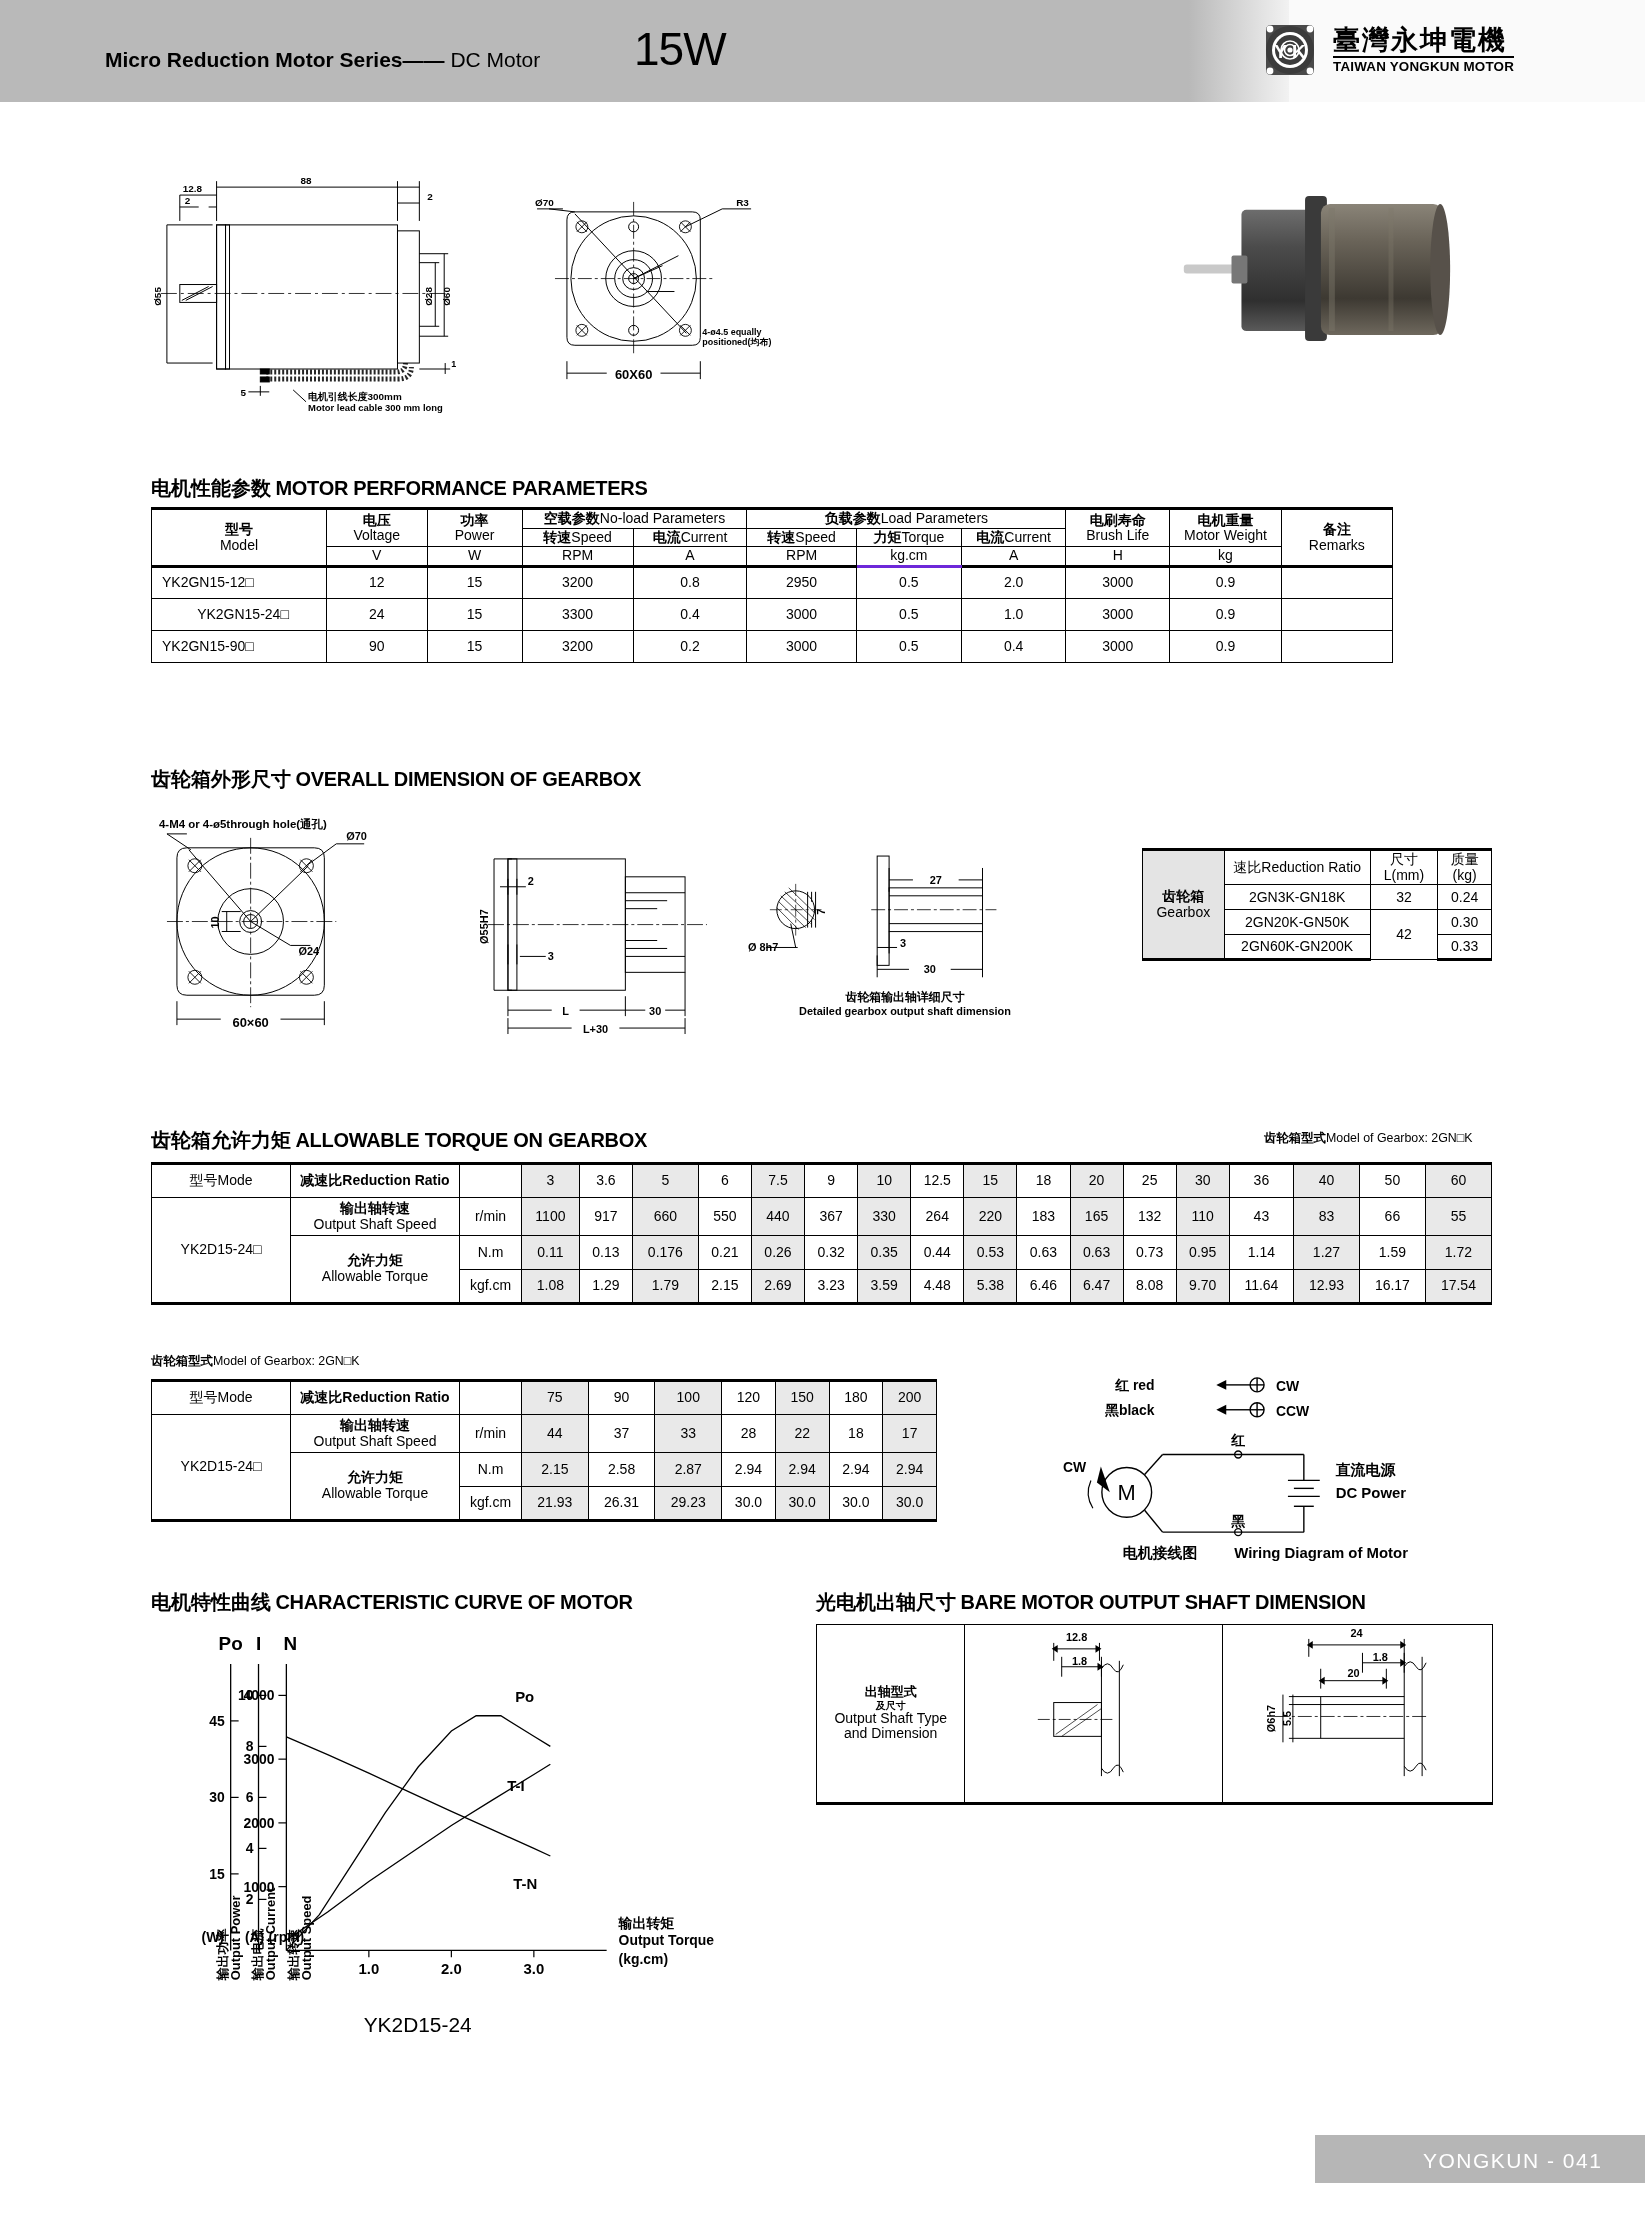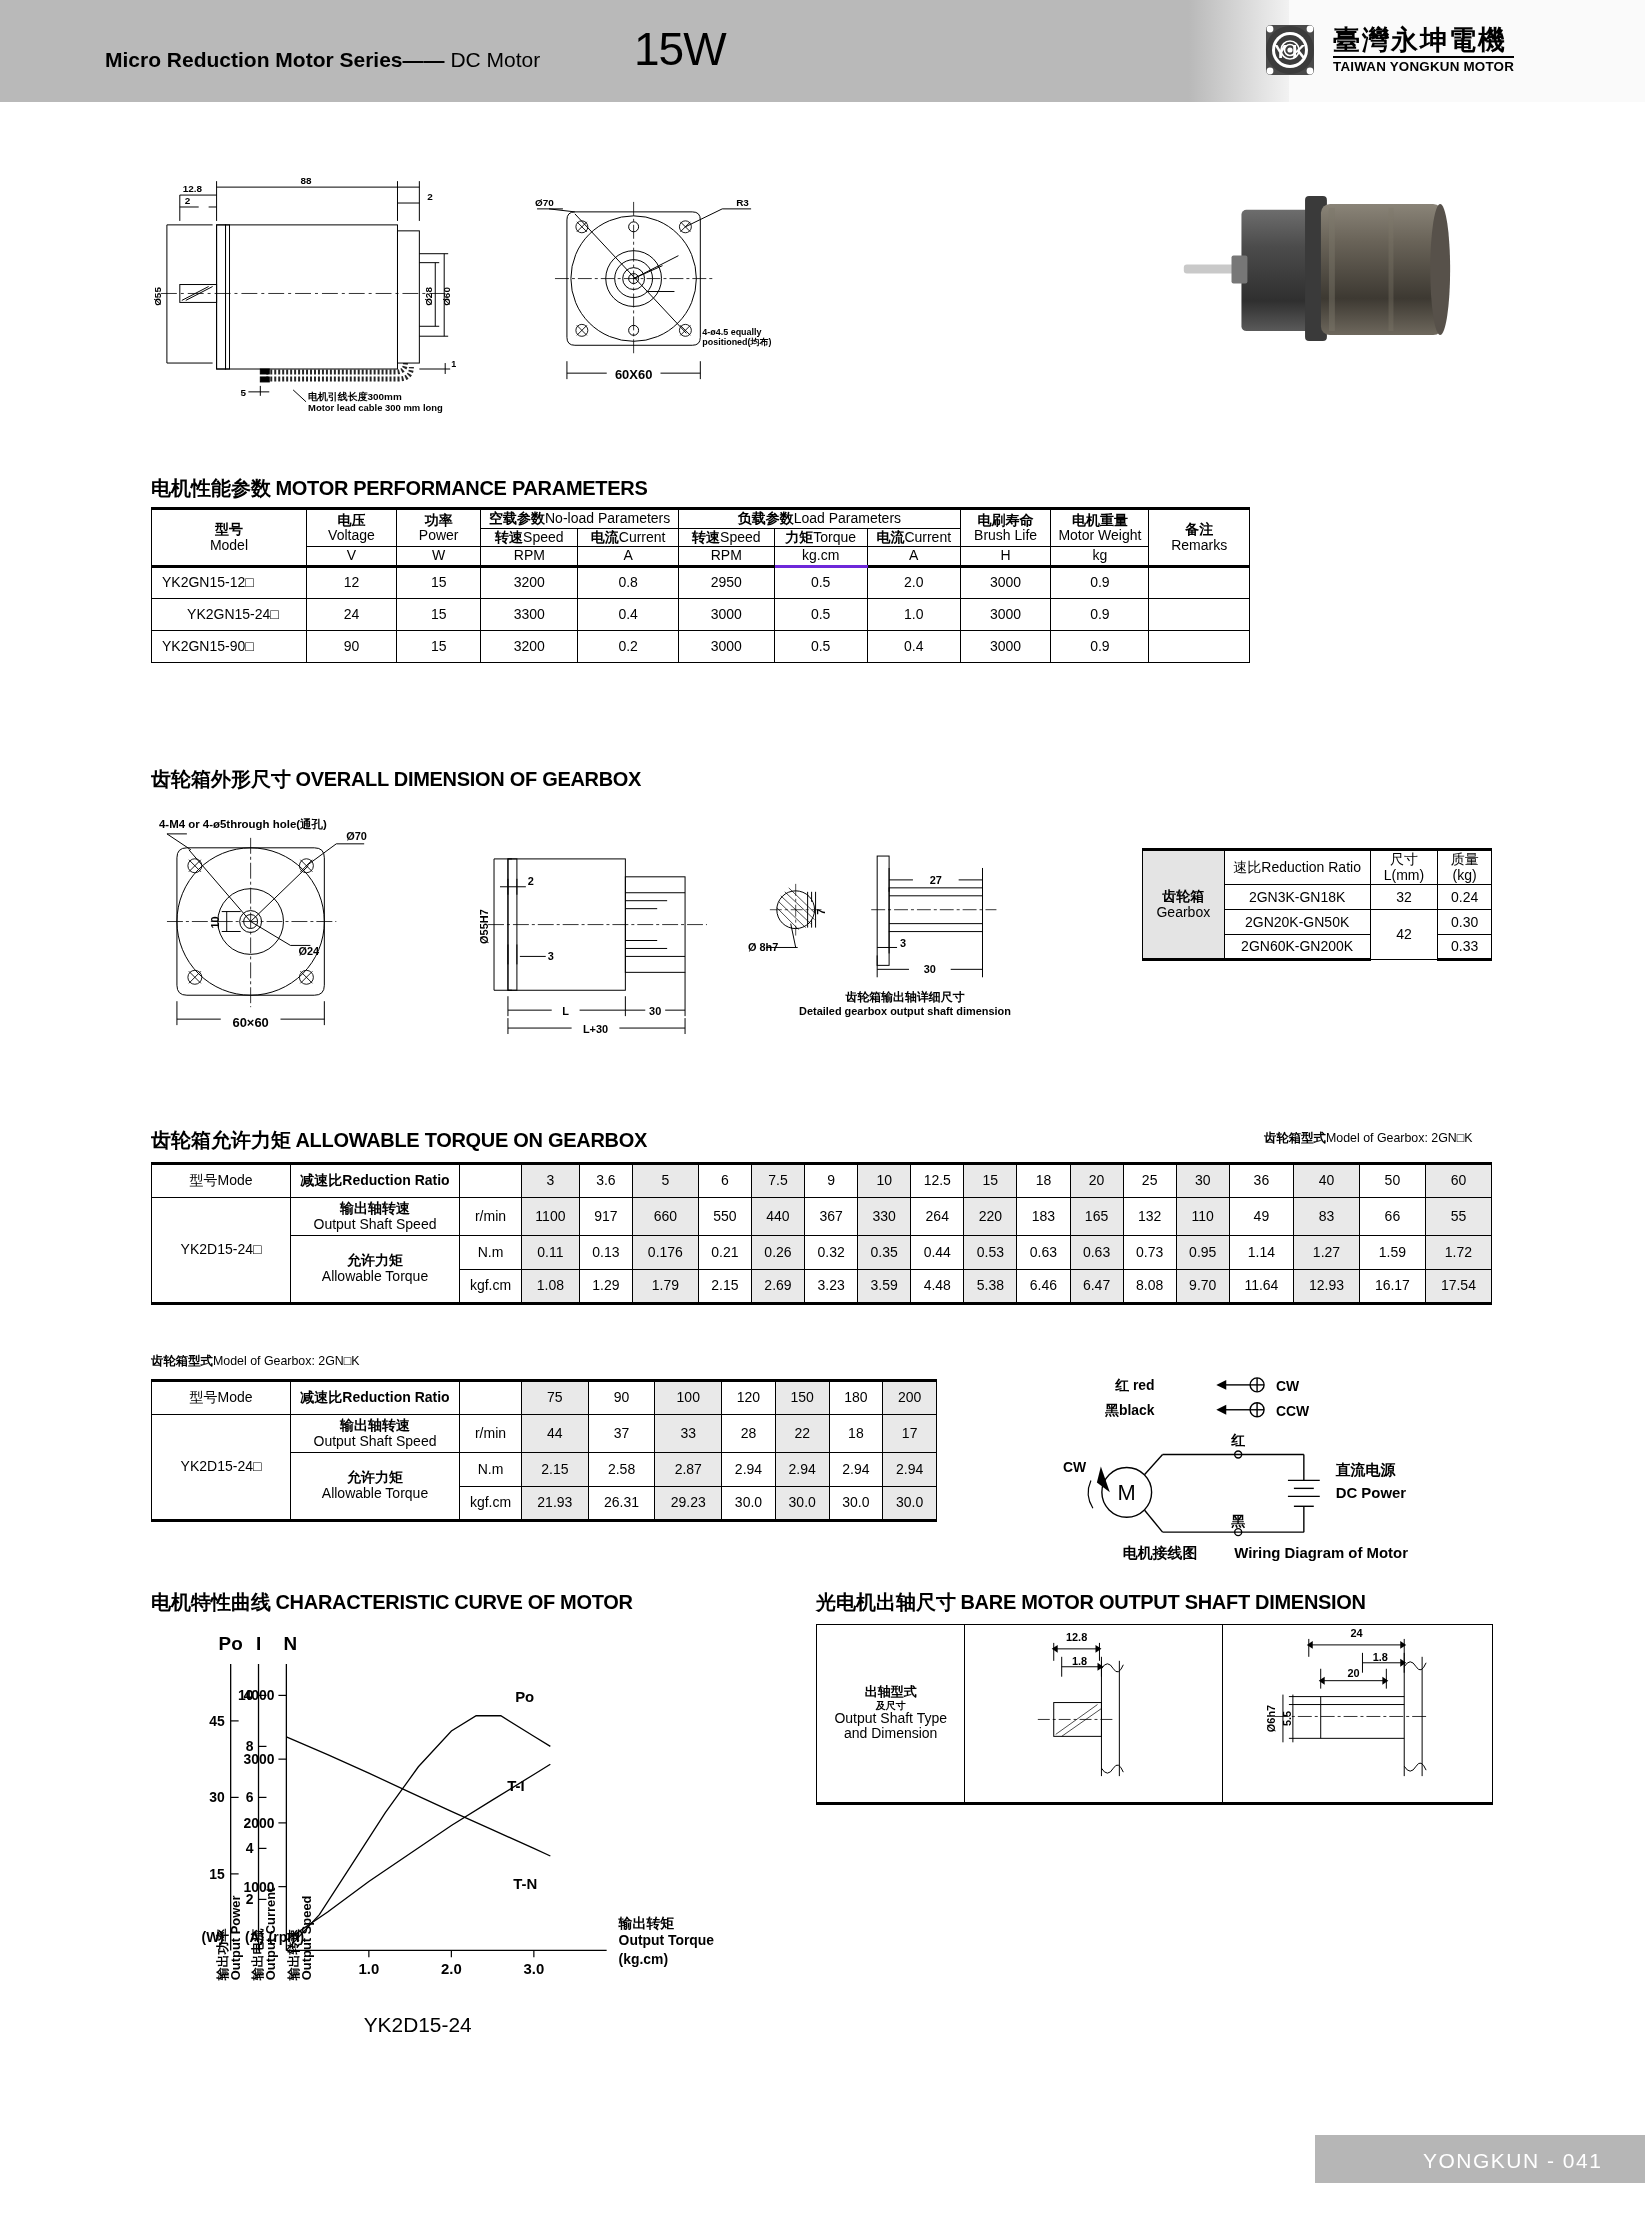--- a/index.html
+++ b/index.html
@@ -265,21 +265,21 @@
   <rect x="176" y="34" width="6" height="124" fill="#7d776b" opacity="0.45"></rect>
   <rect x="236" y="34" width="5" height="124" fill="#7d776b" opacity="0.35"></rect>
 </svg>
 </div>
 
 <div class="sec-title" style="left:151px; top:475px;">
   <span class="cn">电机性能参数</span>
   <span class="en">MOTOR PERFORMANCE PARAMETERS</span>
 </div>
 
-<table class="dt" style="position:absolute; left:151px; top:507px; width:1099px;">
+<table class="dt" style="position:absolute; left:151px; top:507px; width:1242px;">
   <tbody>
       <tr>
     <td rowspan="3" style="width:201px; border-top:3px solid #000; border-bottom:3px solid #000;" class="cnen">
       <div class="cn">型号</div>
       <div>Model</div>
     </td>
     <td rowspan="2" style="width:114px; border-top:3px solid #000;" class="cnen">
       <div class="cn">电压</div>
       <div>Voltage</div>
     </td>
@@ -590,21 +590,21 @@
         <td style="height:38px;background:#fff">550</td>
         <td style="height:38px;background:#e9e9e9">440</td>
         <td style="height:38px;background:#fff">367</td>
         <td style="height:38px;background:#e9e9e9">330</td>
         <td style="height:38px;background:#fff">264</td>
         <td style="height:38px;background:#e9e9e9">220</td>
         <td style="height:38px;background:#fff">183</td>
         <td style="height:38px;background:#e9e9e9">165</td>
         <td style="height:38px;background:#fff">132</td>
         <td style="height:38px;background:#e9e9e9">110</td>
-        <td style="height:38px;background:#fff">49</td>
+        <td style="height:38px;background:#fff">43</td>
         <td style="height:38px;background:#e9e9e9">83</td>
         <td style="height:38px;background:#fff">66</td>
         <td style="height:38px;background:#e9e9e9">55</td>
       </tr>
       <tr>
         <td rowspan="2" class="cnen" style="border-bottom:3px solid #000">
           <div class="cn">允许力矩</div>
           <div>Allowable Torque</div>
         </td>
         <td>N.m</td>

